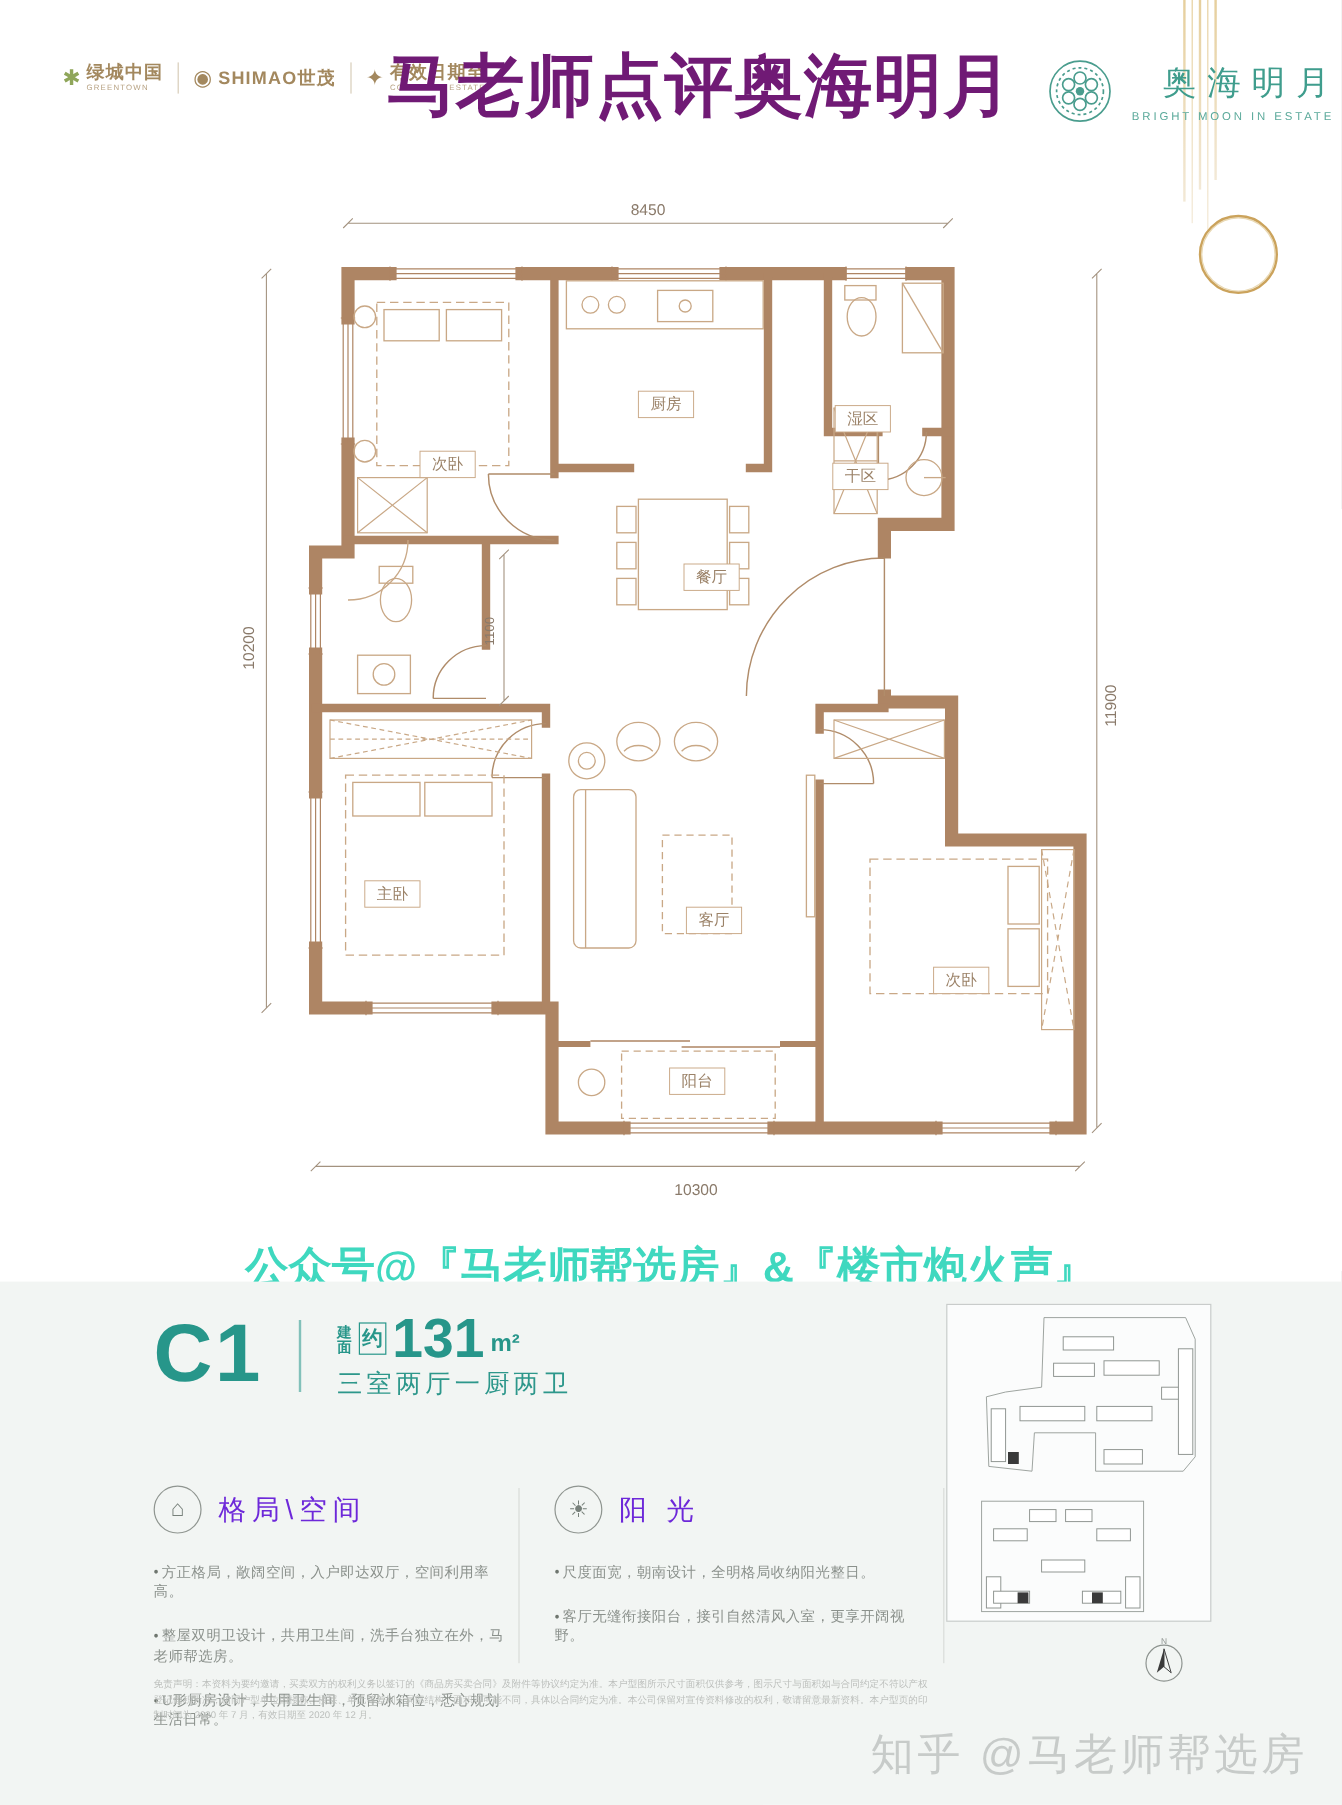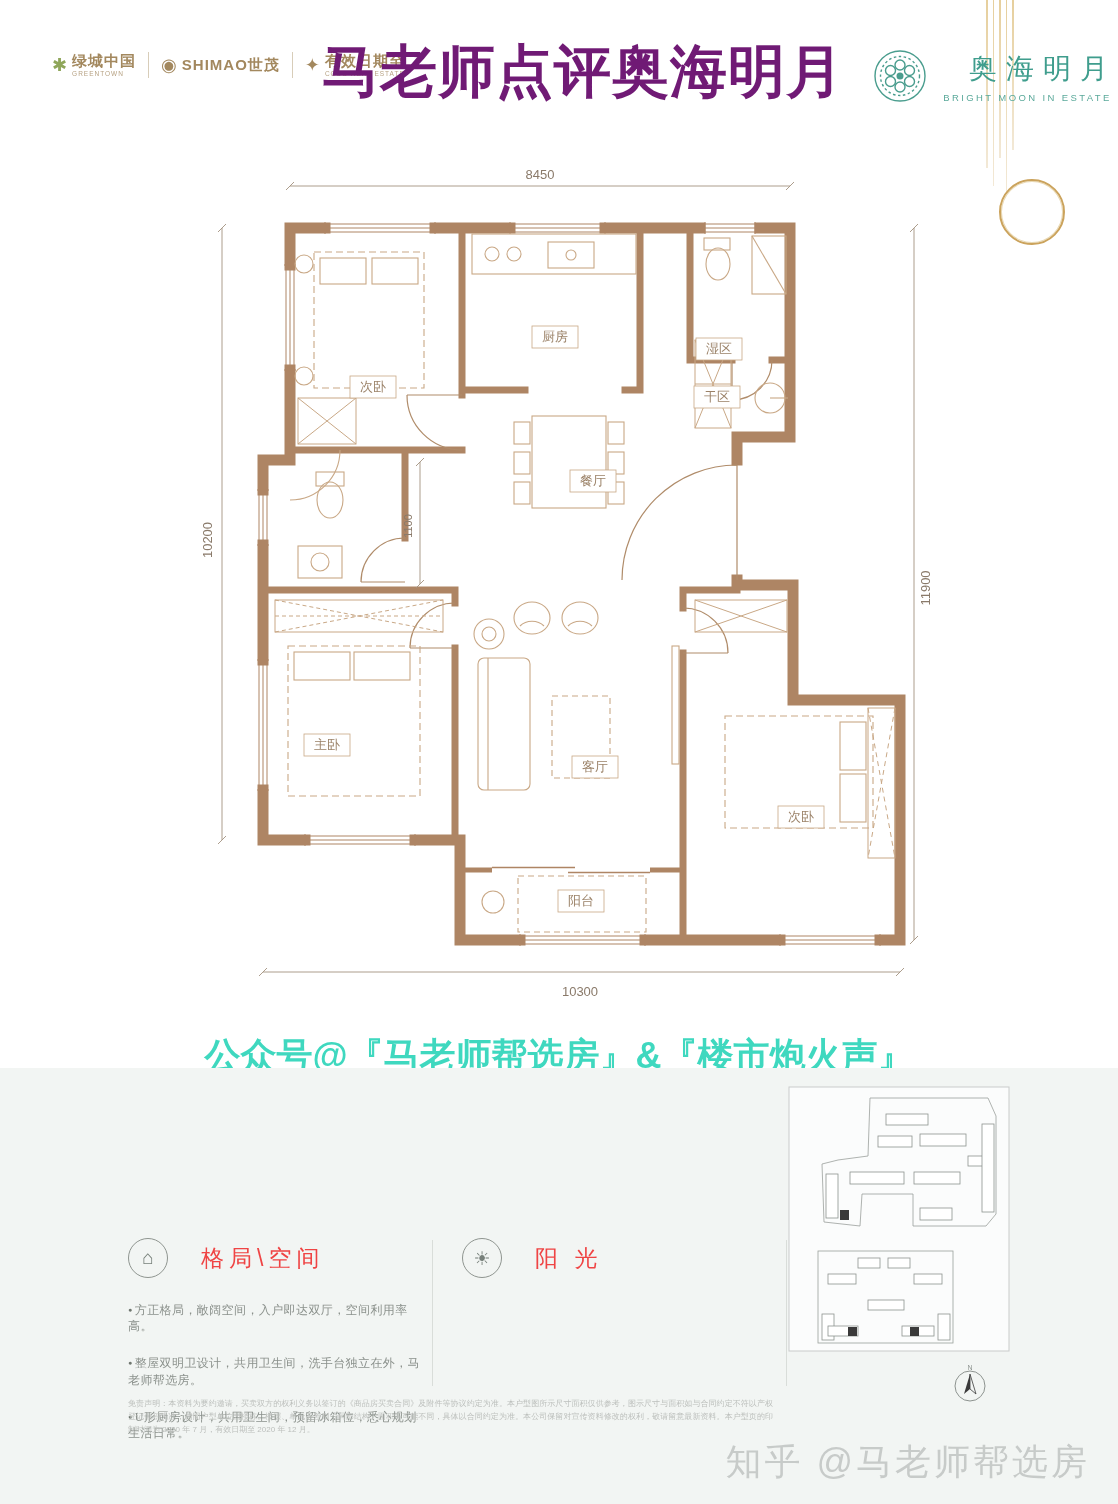--- a/index.html
+++ b/index.html
@@ -40,21 +40,21 @@
   .unit-approx{font-size:17px;font-weight:700;border:1.5px solid #27968a;padding:1px 2px;margin-bottom:6px;}
   .unit-area-value{font-size:46px;font-weight:700;line-height:.85;}
   .unit-area-unit{font-size:20px;font-weight:700;margin-bottom:3px;}
   .unit-layout{font-size:21px;color:#2d978b;letter-spacing:3.5px;}
   .feature-col{position:absolute;top:1238px;width:300px;}
   .feature-col.c1{left:128px;}
   .feature-col.c2{left:462px;}
   .feature-head{display:flex;align-items:center;gap:14px;}
   .feature-icon{width:40px;height:40px;border:1.5px solid #8f9590;border-radius:50%;display:flex;
                 align-items:center;justify-content:center;font-size:19px;color:#77807a;}
-  .feature-title{font-size:23px;color:#ef4444;letter-spacing:5px;margin-left:19px;}
+  .feature-title{font-size:23px;color:#6d28d9;letter-spacing:5px;}
   .feature-list{margin:24px 0 0 0;padding:0;list-style:none;font-family:Liberation Serif, serif;}
   .feature-list li{font-size:12px;color:#8b918c;margin-bottom:21px;letter-spacing:.4px;line-height:1.35;}
   .feature-list li::before{content:"● ";font-size:7px;vertical-align:2px;color:#6f766f;}
   .vdiv{position:absolute;top:1240px;width:1px;height:146px;background:#d9ddd9;}
   .vdiv.d1{left:432px;}
   .vdiv.d2{left:786px;}
   .siteplan{position:absolute;left:788px;top:1086px;}
   .disclaimer{position:absolute;left:128px;top:1398px;width:645px;font-size:8px;line-height:1.6;
               color:#bcbfbc;text-align:justify;}
   .watermark{position:absolute;right:28px;top:1438px;font-size:36px;color:rgba(90,95,92,.28);
@@ -275,38 +275,55 @@
       <text transform="translate(750,428) rotate(-90)">11900</text>
       <text x="400" y="836">10300</text>
       <text transform="translate(232,366) rotate(-90)" font-size="11">1100</text>
     </g>
   </svg>
 
   <div class="social-line">公众号@『马老师帮选房』&amp;『楼市炮火声』</div>
 
   <div class="bottom-bg"></div>
 
+  <div class="unit-block">
+    <span class="unit-code">C1</span>
+    <span class="unit-div"></span>
+    <span class="unit-right">
+      <span class="unit-area-row">
+        <span class="unit-area-label">建面</span>
+        <span class="unit-approx">约</span>
+        <span class="unit-area-value">131</span>
+        <span class="unit-area-unit">m²</span>
+      </span>
+      <span class="unit-layout">三室两厅一厨两卫</span>
+    </span>
+  </div>
 
   <div class="feature-col c1">
     <div class="feature-head">
       <span class="feature-icon">⌂</span>
       <span class="feature-title">格局\空间</span>
     </div>
     <ul class="feature-list">
       <li>方正格局，敞阔空间，入户即达双厅，空间利用率高。</li>
       <li>整屋双明卫设计，共用卫生间，洗手台独立在外，马老师帮选房。</li>
       <li>U形厨房设计，共用卫生间，预留冰箱位，悉心规划生活日常。</li>
     </ul>
   </div>
 
   <div class="feature-col c2">
     <div class="feature-head">
       <span class="feature-icon">☀</span>
       <span class="feature-title">阳 光</span>
     </div>
+    <ul class="feature-list">
+      <li>尺度面宽，朝南设计，全明格局收纳阳光整日。</li>
+      <li>客厅无缝衔接阳台，接引自然清风入室，更享开阔视野。</li>
+    </ul>
   </div>
 
   <span class="vdiv d1"></span>
   <span class="vdiv d2"></span>
 
   <svg class="siteplan" width="222" height="322" viewBox="0 0 222 322">
     <rect x="1" y="1" width="220" height="264" fill="#fbfcfc" stroke="#c9cccb" stroke-width="1"></rect>
     <g stroke="#9aa09c" stroke-width="0.8" fill="none">
       <path d="M82,12 L200,12 L208,30 L208,128 L198,140 L125,140 L125,108 L74,108 L72,140 L36,136 L34,78 L50,74 L80,70 Z"></path>
       <rect x="30" y="165" width="135" height="92"></rect>

